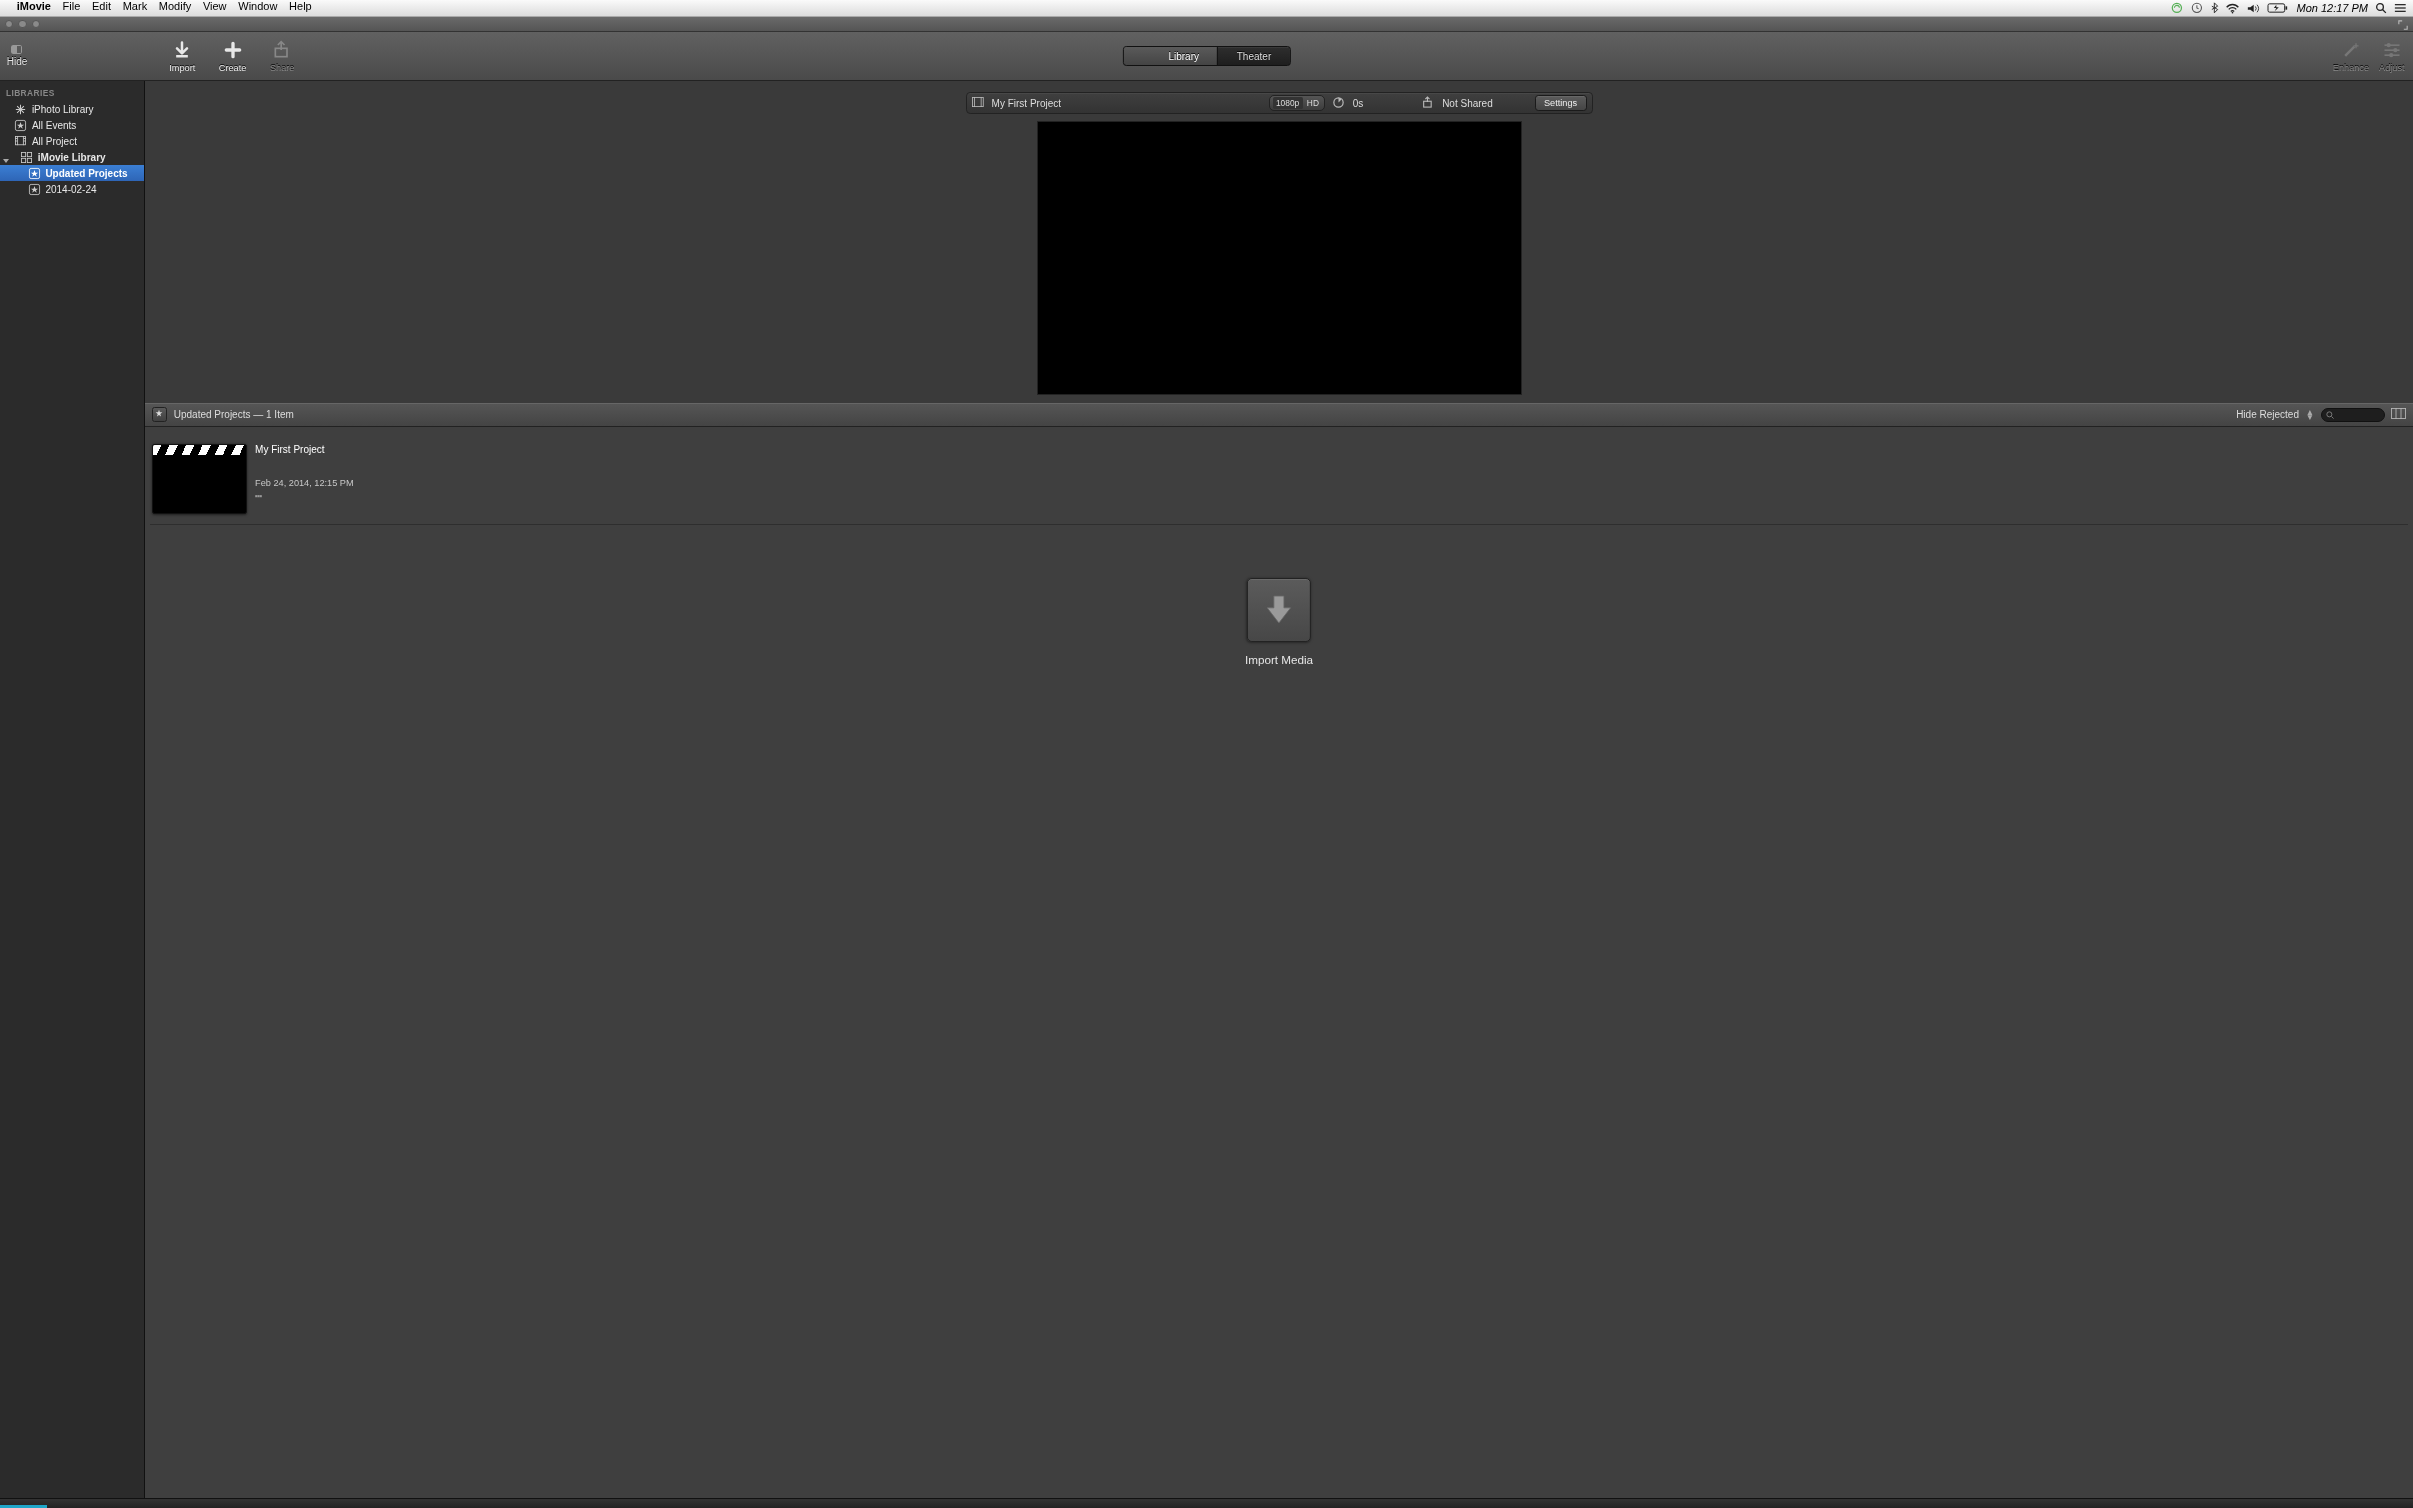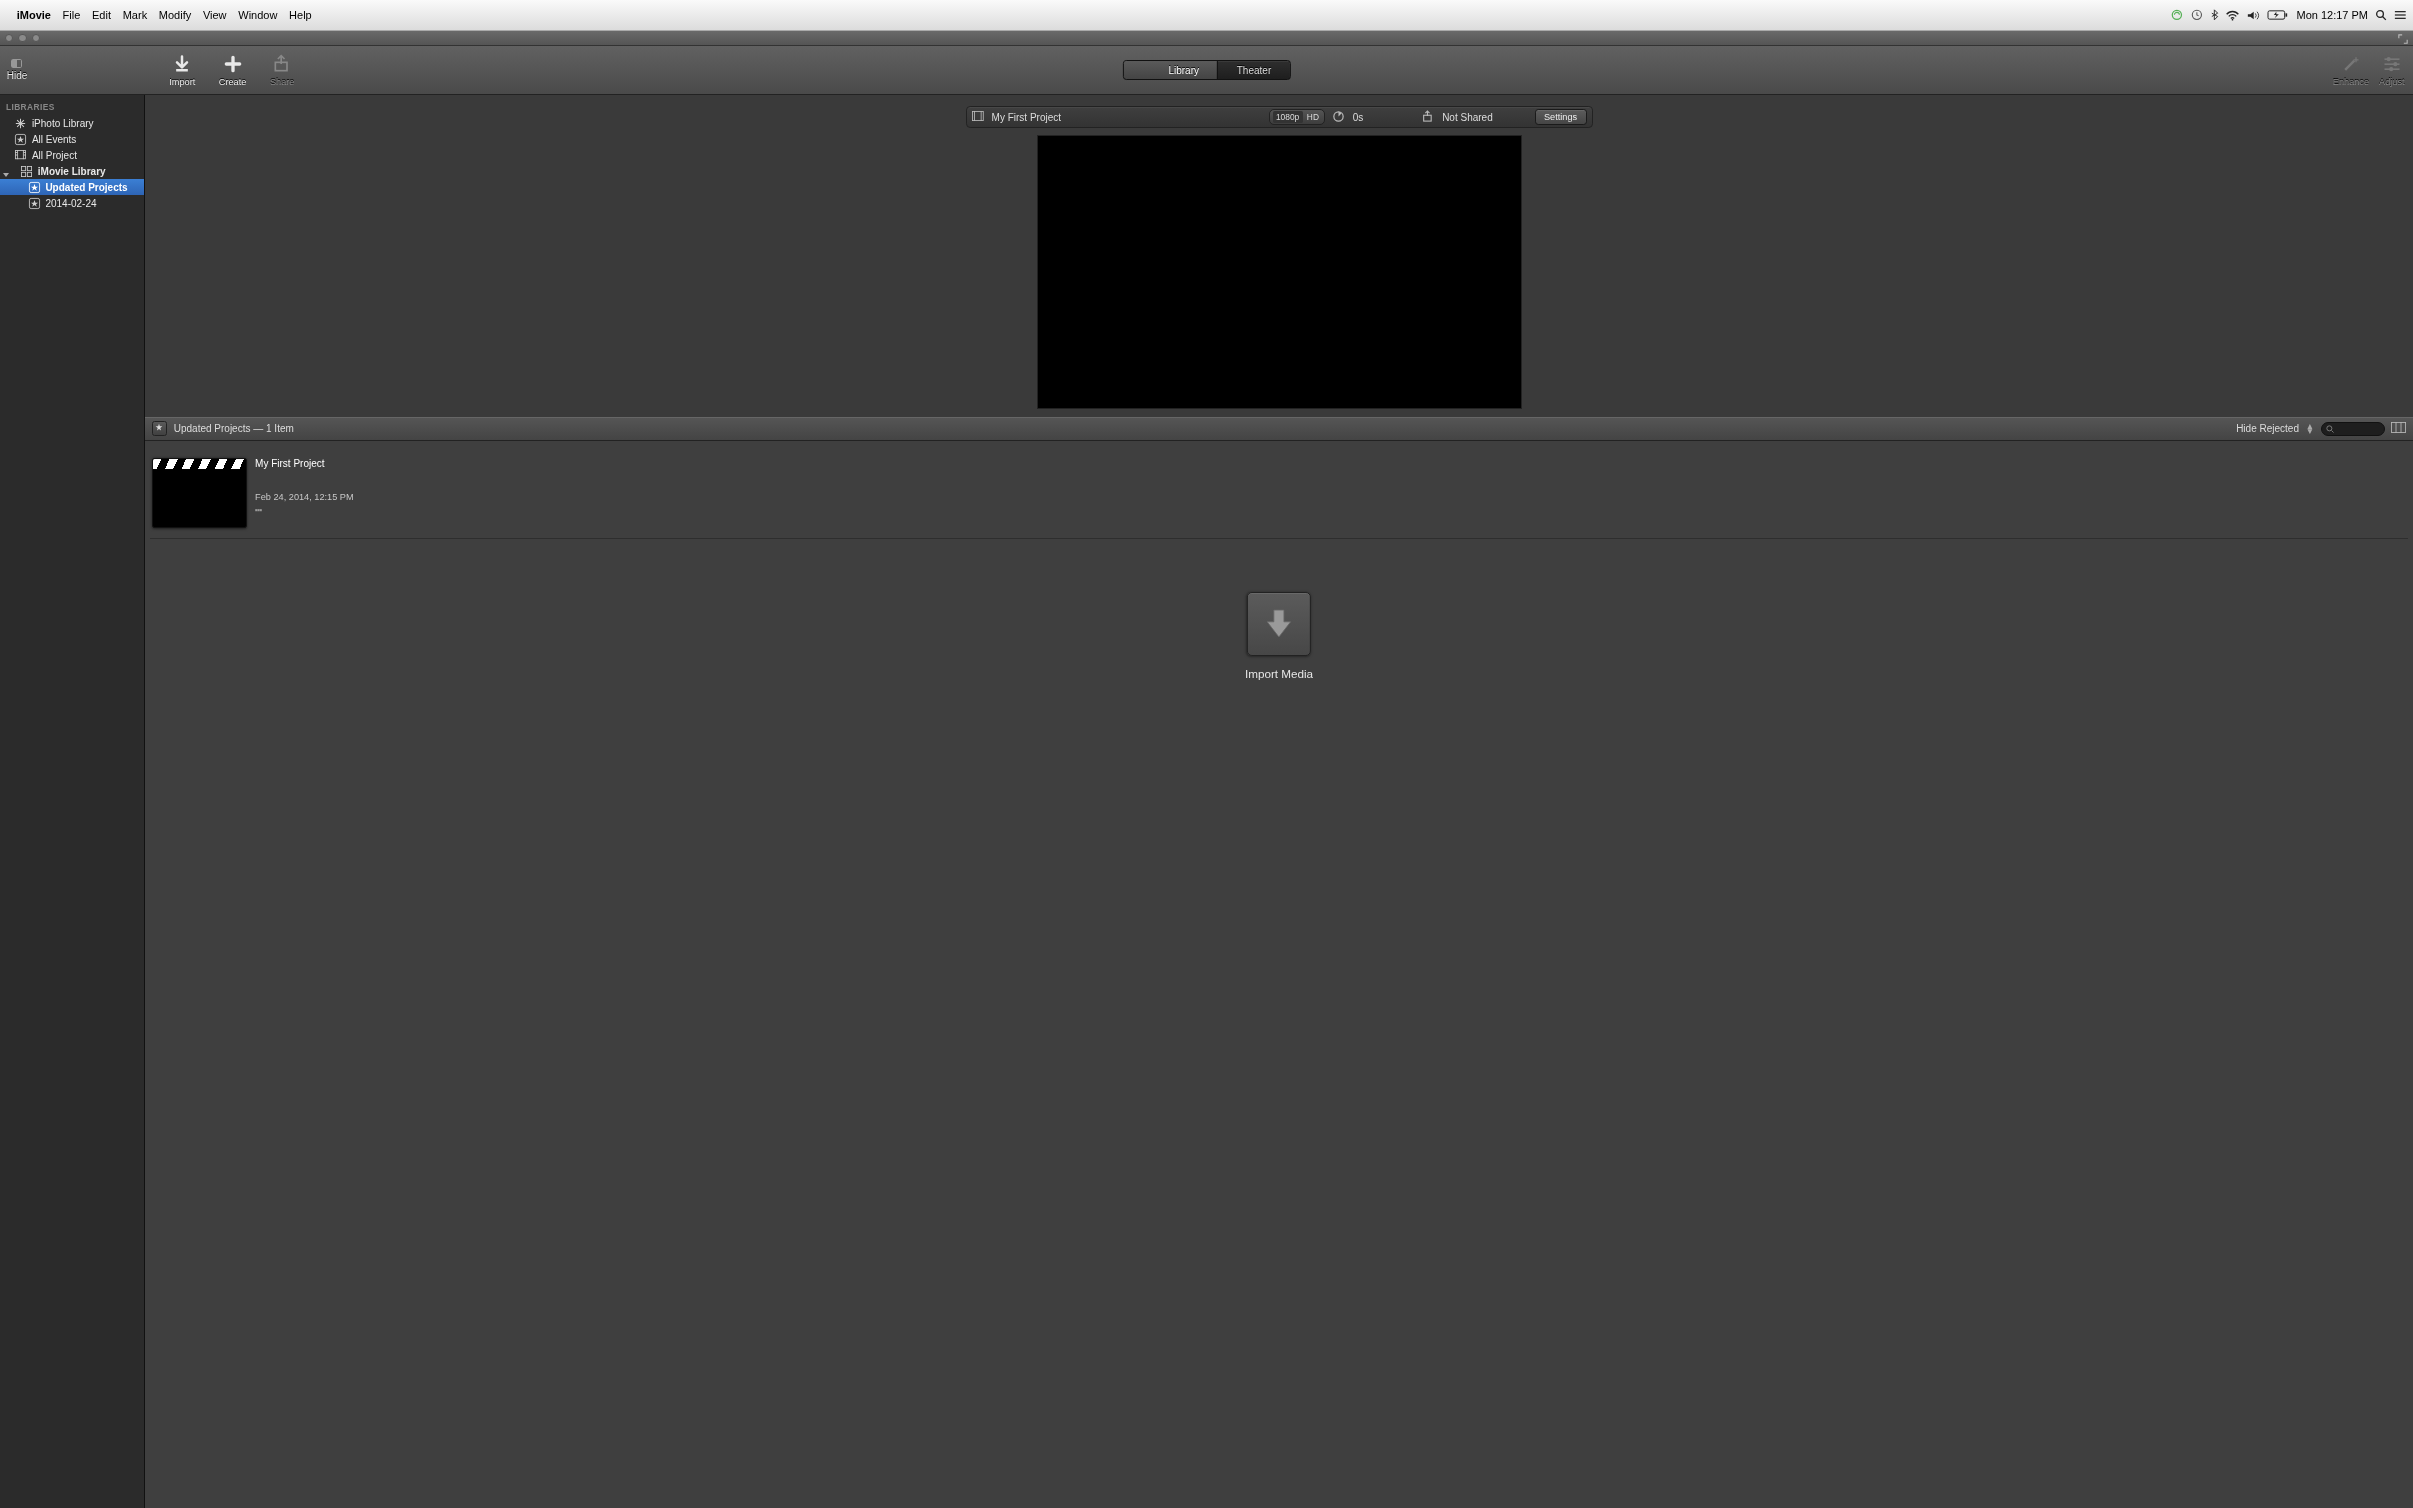--- a/index.html
+++ b/index.html
@@ -1,24 +1,24 @@
 <!DOCTYPE html>
 <html style="font-size:13.4px"><head>
 <meta charset="utf-8">
 <style>
 * { margin: 0; padding: 0; box-sizing: border-box; font-family: -apple-system, "Helvetica Neue", Arial, sans-serif; user-select: none; }
 html, body { width: 100%; height: 100%; background: #3a3a3a; overflow: hidden; }
 
 
-.menubar { height: 31px; background: linear-gradient(#fafafa,#dcdcdc); display: flex; align-items: center; font-size: 11px; color: #000; padding: 0 6.7px; border-bottom: 0.8px solid #aaa; }
+.menubar { height: 17px; background: linear-gradient(#fafafa,#dcdcdc); display: flex; font-size: 11px; color: #000; padding: 0 6.7px; border-bottom: 0.8px solid #aaa; }
 .menubar .apple { font-size: 11.7px; margin-right: 10px; }
 .menubar .app-name { font-weight: bold; margin-right: 11.7px; }
 .menubar .menu-item { margin-right: 11.7px; }
 .menubar .spacer { flex: 1; }
-.menubar .status { margin-left: 7px; display: inline-flex; align-items: center; }
+.menubar .status { margin-left: 7px; display: inline-flex; align-items: center; font-style: italic; }
 .menubar svg { display: block; }
 
 
 .titlebar { height: 15px; background: linear-gradient(#6a6a6a,#555); display: flex; align-items: center; padding: 0 5px; border-bottom: 0.8px solid #333; position: relative; }
 .traffic { display: flex; gap: 5px; }
 .traffic span { width: 8.4px; height: 8.4px; border-radius: 50%; background: #8a8a8a; border: 0.8px solid #555; }
 .fullscreen-corner { position: absolute; right: 5px; top: 2.5px; color: #ccc; font-size: 9.2px; }
 
 
 .toolbar { height: 49px; background: linear-gradient(#616161,#4a4a4a); border-bottom: 0.8px solid #222; display: flex; align-items: center; position: relative; padding: 0 6.7px; }

